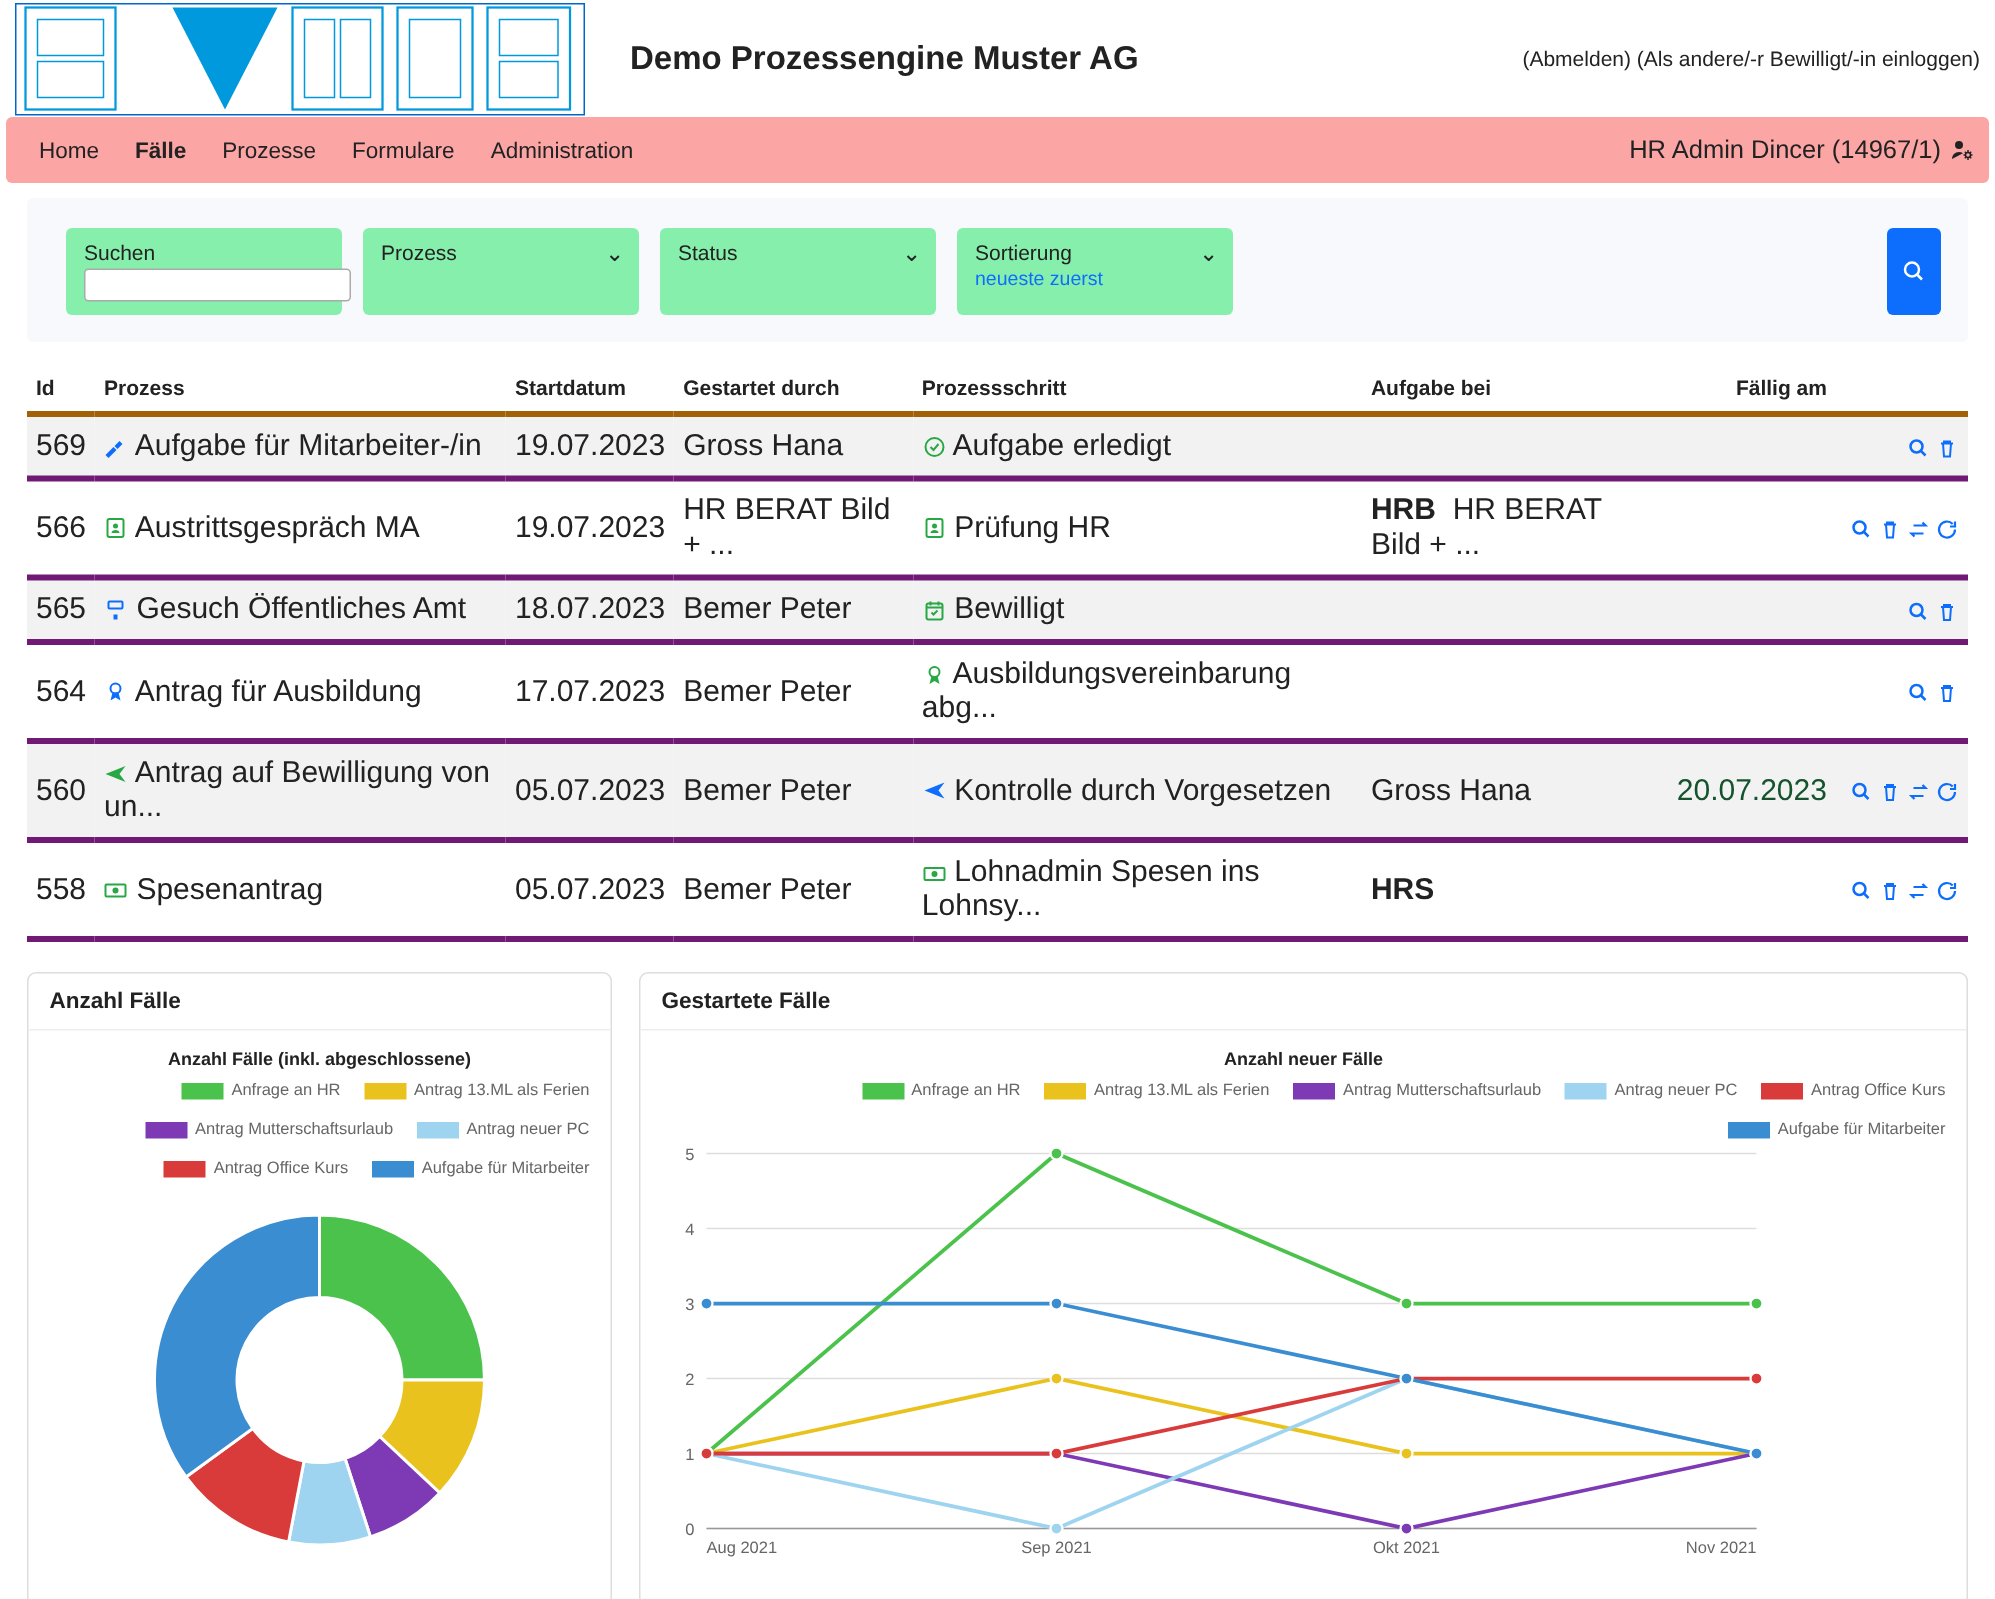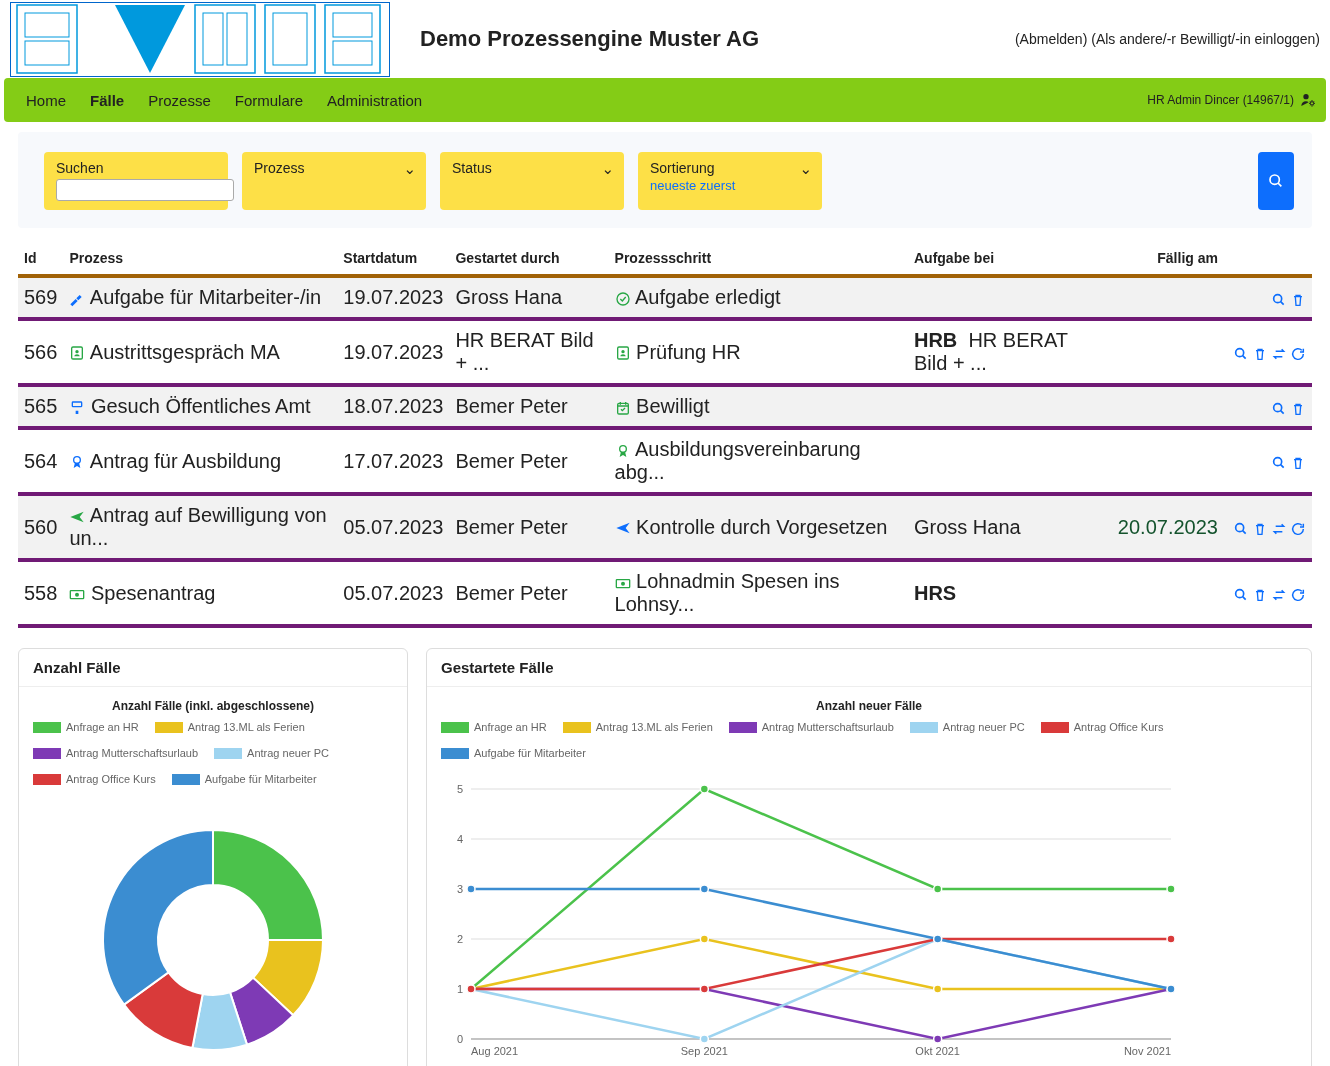--- a/index.html
+++ b/index.html
@@ -2,46 +2,46 @@
 <html><head>
 <meta charset="utf-8">
 <style>
 * { box-sizing: border-box; margin: 0; padding: 0; }
 body { font-family: -apple-system, BlinkMacSystemFont, "Segoe UI", Arial, sans-serif; font-size: 14px; color: #222; background: #fff; width: 1330px; }
 .header-top { display: flex; align-items: center; padding: 0 10px; height: 78px; }
 .logo { width: 380px; height: 75px; border: 1px solid #0066cc; position: relative; display: flex; align-items: center; justify-content: space-around; }
 .company-title { font-size: 22px; font-weight: bold; margin-left: 30px; }
 .header-actions { margin-left: auto; font-size: 14px; }
 .header-actions span { cursor: pointer; }
-.navbar { background: #84cc16; display: flex; align-items: center; padding: 0 10px; height: 44px; border-radius: 4px; margin: 0 4px; }
+.navbar { background: #fca5a5; display: flex; align-items: center; padding: 0 10px; height: 44px; border-radius: 4px; margin: 0 4px; }
 .nav-item { padding: 10px 12px; cursor: pointer; font-size: 15px; }
 .nav-item.active { font-weight: bold; }
-.nav-user { margin-left: auto; font-size: 12px; display: flex; align-items: center; gap: 6px; }
+.nav-user { margin-left: auto; font-size: 17px; display: flex; align-items: center; gap: 6px; }
 .filters { display: flex; gap: 14px; padding: 20px 18px 18px 26px; background: #f7f9fc; margin: 10px 18px 0; border-radius: 4px; }
-.filter-box { background: #fde047; padding: 8px 12px; border-radius: 4px; width: 184px; position: relative; }
+.filter-box { background: #86efac; padding: 8px 12px; border-radius: 4px; width: 184px; position: relative; }
 .filter-label { font-size: 14px; }
 .filter-sub { font-size: 13px; color: #0d6efd; margin-top: 2px; }
 .filter-input { width: 178px; height: 22px; border: 1px solid #aaa; border-radius: 3px; margin-top: 3px; background: #fff; }
 .filter-chevron { position: absolute; right: 10px; top: 8px; font-size: 15px; }
 .search-btn { background: #0d6efd; color: #fff; border: none; border-radius: 4px; width: 36px; height: 58px; cursor: pointer; display: flex; align-items: center; justify-content: center; margin-left: auto; }
 .table-wrap { margin: 14px 18px 0; }
 table { width: 100%; border-collapse: collapse; }
 th { text-align: left; padding: 8px 6px; font-weight: bold; border-bottom: 4px solid #a16207; font-size: 14px; }
 td { padding: 8px 6px; border-bottom: 4px solid #701a75; font-size: 20px; vertical-align: middle; }
 tr.alt { background: #f2f2f2; }
 .overdue { color: #14532d; }
 .row-actions { text-align: right; white-space: nowrap; }
 .row-actions span { color: #0d6efd; cursor: pointer; margin-left: 3px; font-size: 16px; }
 .charts-row { display: flex; gap: 18px; margin: 20px 18px 10px; }
 .chart-card { border: 1px solid #ddd; border-radius: 6px; flex: 1; }
 .chart-card.small { flex: 0 0 390px; }
 .chart-header { padding: 10px 14px; border-bottom: 1px solid #eee; font-weight: bold; font-size: 15px; }
 .chart-body { padding: 12px 14px; }
 .chart-title { text-align: center; font-weight: bold; font-size: 12px; margin-bottom: 8px; }
-.legend { display: flex; flex-wrap: wrap; justify-content: flex-start; gap: 14px 16px; font-size: 11px; color: #666; margin-bottom: 20px; }
+.legend { display: flex; flex-wrap: wrap; justify-content: flex-end; gap: 14px 16px; font-size: 11px; color: #666; margin-bottom: 0; }
 .legend-item { display: flex; align-items: center; gap: 5px; }
 .legend-sw { width: 28px; height: 11px; }
 .icon-svg { width: 16px; height: 16px; vertical-align: middle; }
 svg text { font-family: inherit; }
 </style>
 </head>
 <body>
 
 <div class="header-top">
   <div class="logo">

